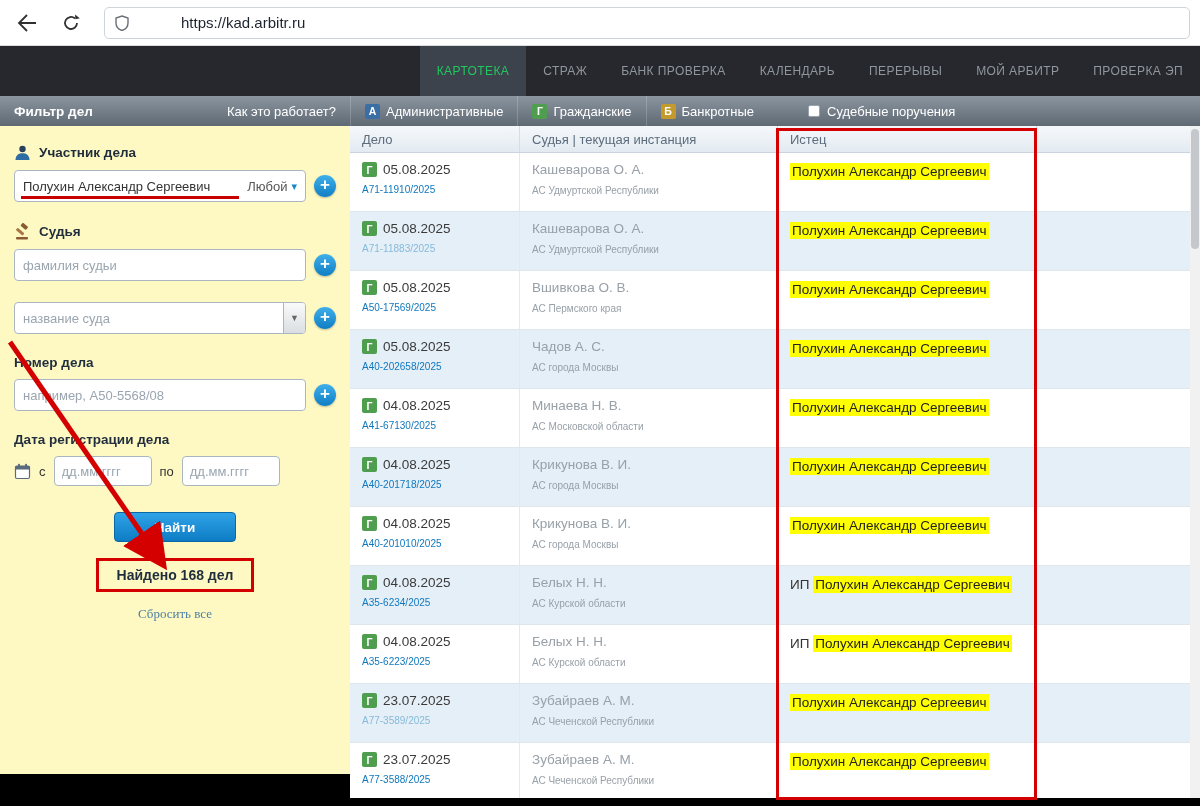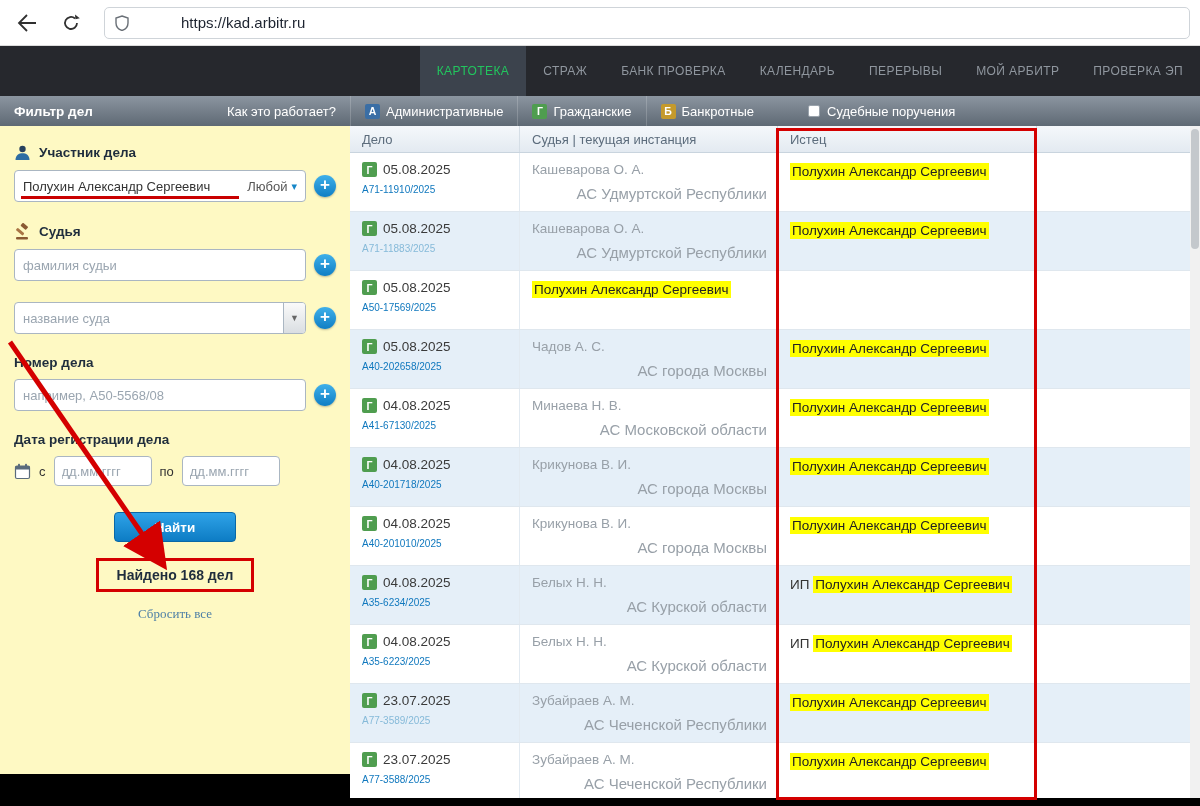--- a/index.html
+++ b/index.html
@@ -85,21 +85,21 @@
   .row:nth-child(even) { background:#e5eff8; }
   .cell { padding:9px 10px 0 12px; border-right:1px solid #e2eaf1; overflow:hidden; }
   .cell:last-child { border-right:none; }
   .case-top { display:flex; align-items:center; gap:6px; }
   .badge-g { width:15px; height:15px; min-width:15px; border-radius:2px; background:#4f9d4f; color:#fff;
     font-size:10.5px; font-weight:700; display:flex; align-items:center; justify-content:center; }
   .case-date { font-size:13.5px; color:#3a3a3a; }
   .case-link { display:inline-block; margin-top:7px; font-size:10px; color:#1078be; cursor:pointer; text-decoration:none; }
   .case-link.visited { color:#86bad9; }
   .judge-name { font-size:13.5px; color:#98a0a8; }
-  .court-name { font-size:15px; color:#98a0a8; margin-top:8px;text-align:right; }
+  .court-name { font-size:10px; color:#98a0a8; margin-top:8px; }
   .pl-prefix { font-size:13.5px; color:#333; }
   .hl { background:#ffff00; color:#222; font-size:13.5px; padding:1px 2px; }
 
   
   .scrollbar { position:absolute; top:126px; right:0; width:10px; height:672px; background:#f1f1f1; }
   .scroll-thumb { position:absolute; top:3px; left:1px; width:8px; height:120px; background:#c4c8cc; border-radius:4px; }
 
   
   .ann { position:absolute; pointer-events:none; z-index:60; }
   .ann-col-rect { left:776px; top:128px; width:261px; height:672px; border:3px solid #d40000; }
@@ -287,20 +287,24 @@
   </div>
 
   <div class="row">
     <div class="cell c-case">
       <div class="case-top">
         <span class="badge-g">Г</span>
         <span class="case-date">05.08.2025</span>
       </div>
       <a class="case-link">А50-17569/2025</a>
     </div>
+    <div class="cell c-judge">
+      <div class="judge-name">Вшивкова О. В.</div>
+      <div class="court-name">АС Пермского края</div>
+    </div>
     <div class="cell c-plaintiff">
       <span class="pl-prefix"></span><span class="hl">Полухин Александр Сергеевич</span>
     </div>
     <div class="cell c-resp"></div>
   </div>
 
   <div class="row">
     <div class="cell c-case">
       <div class="case-top">
         <span class="badge-g">Г</span>

